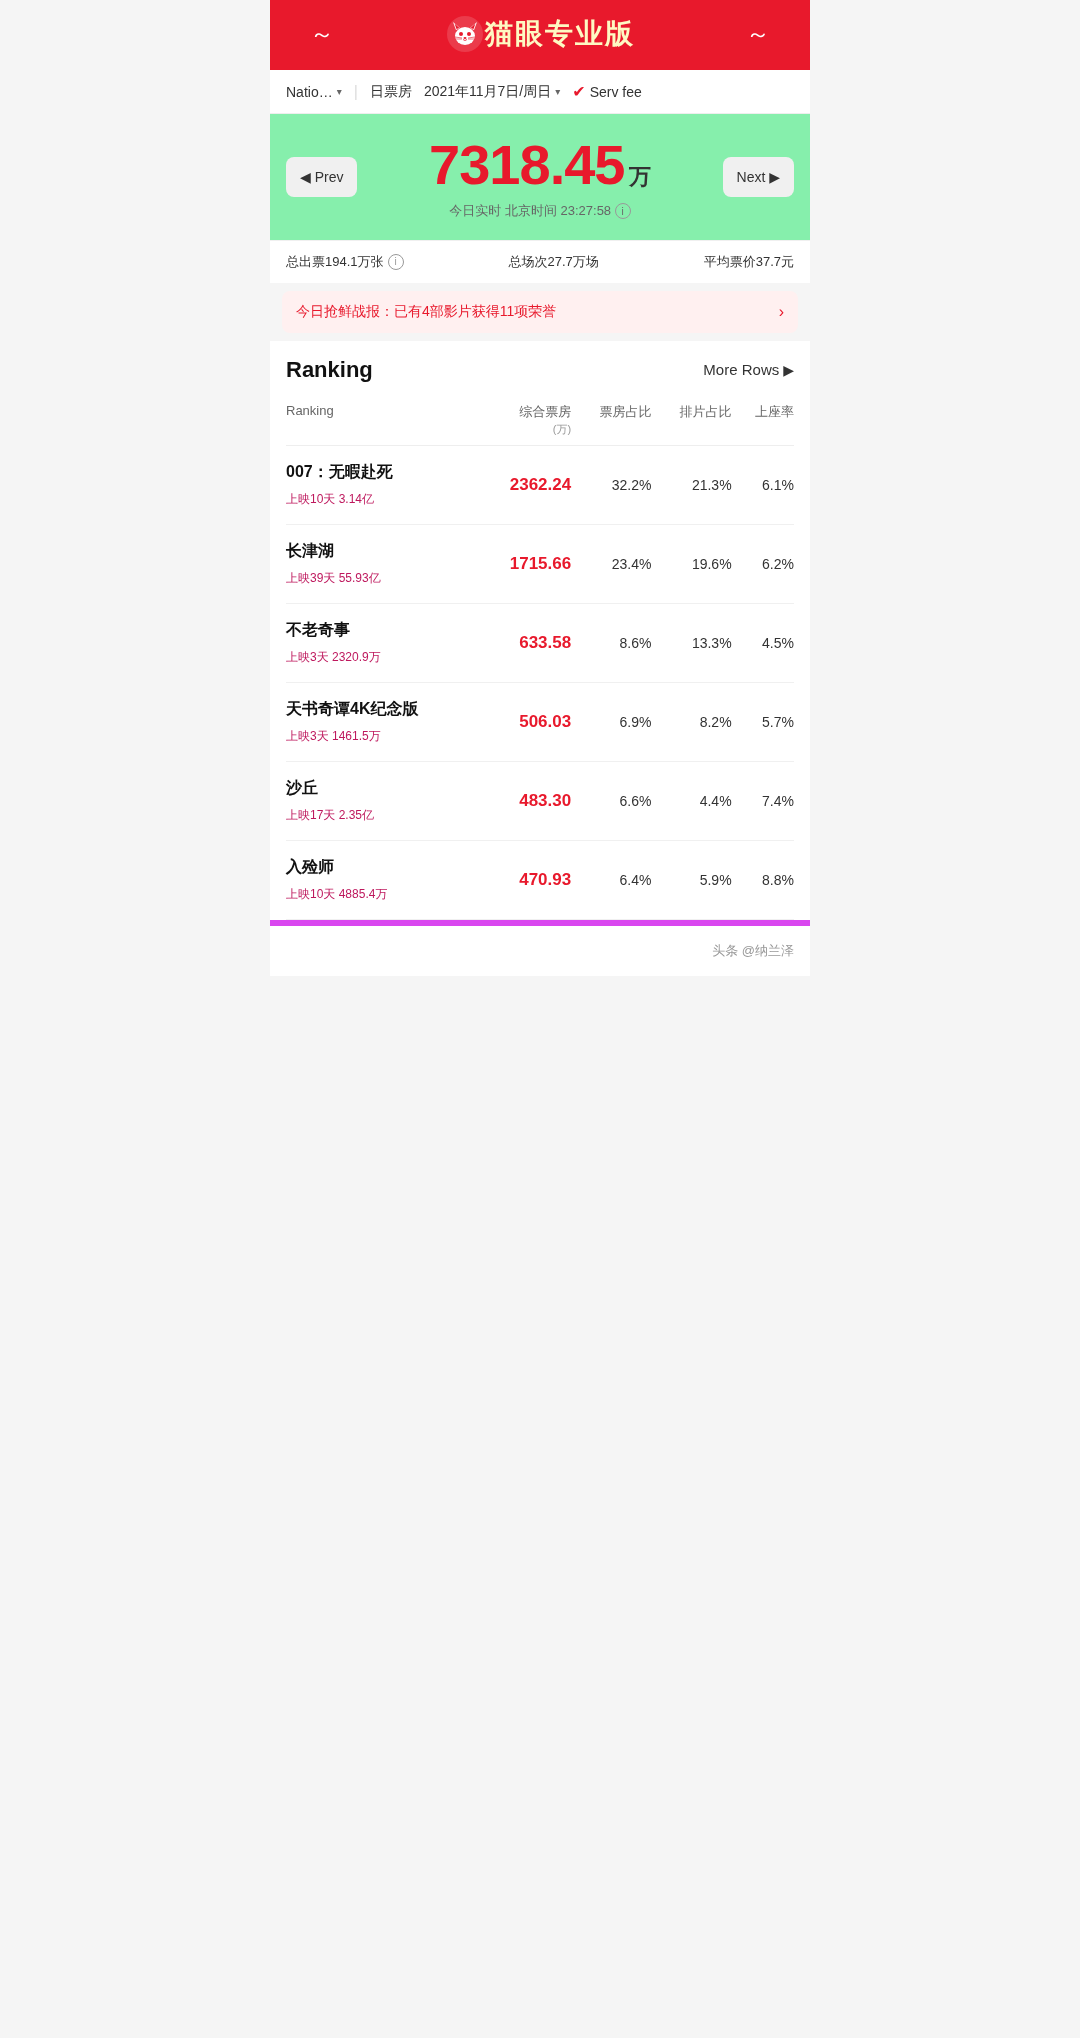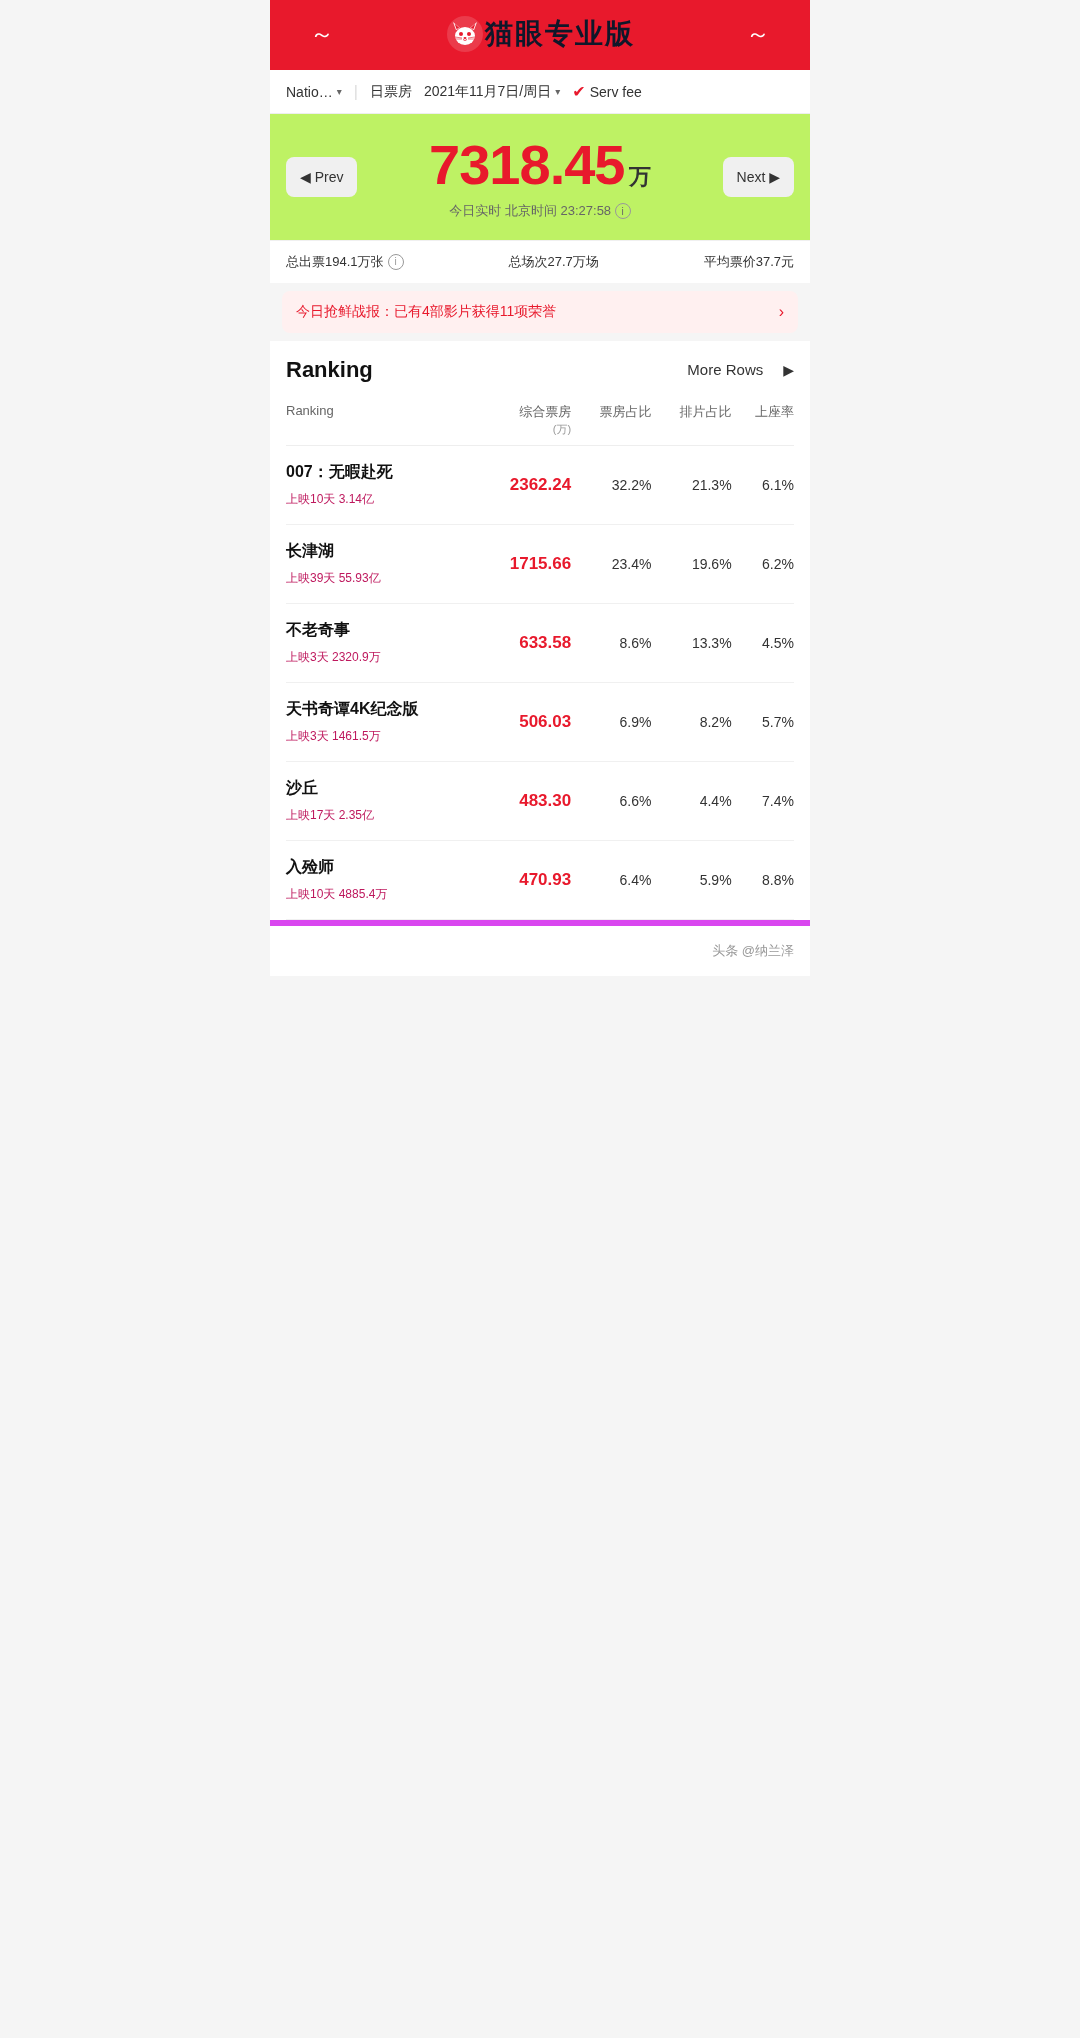--- a/index.html
+++ b/index.html
@@ -18,21 +18,21 @@
       display: flex;
       align-items: center;
       justify-content: center;
       gap: 10px;
     }
     .header-logo {
       width: 40px;
       height: 40px;
     }
     .header-title {
-      color: #0f172a;
+      color: #fef9c3;
       font-size: 28px;
       font-weight: 700;
       letter-spacing: 2px;
     }
     .header-smile-left, .header-smile-right {
       color: white;
       font-size: 24px;
       position: absolute;
     }
     .header-smile-left { left: 20px; }
@@ -76,21 +76,21 @@
       font-size: 14px;
       color: #333;
     }
     .serv-check {
       color: #e8192c;
       font-size: 16px;
     }
 
     
     .main-stats {
-      background: #bef264;
+      background: #86efac;
       padding: 20px 16px;
       display: flex;
       align-items: center;
       justify-content: center;
     }
     .nav-btn {
       background: #f0f0f0;
       border: none;
       padding: 12px 14px;
       border-radius: 8px;
@@ -187,21 +187,21 @@
       margin-bottom: 12px;
     }
     .ranking-title {
       font-size: 22px;
       font-weight: 700;
       color: #111;
     }
     .more-rows-btn {
       display: flex;
       align-items: center;
-      gap: 20px;
+      gap: 4px;
       font-size: 15px;
       color: #333;
       cursor: pointer;
     }
     .more-rows-arrow {
       color: #333;
       font-size: 14px;
     }
 
     

